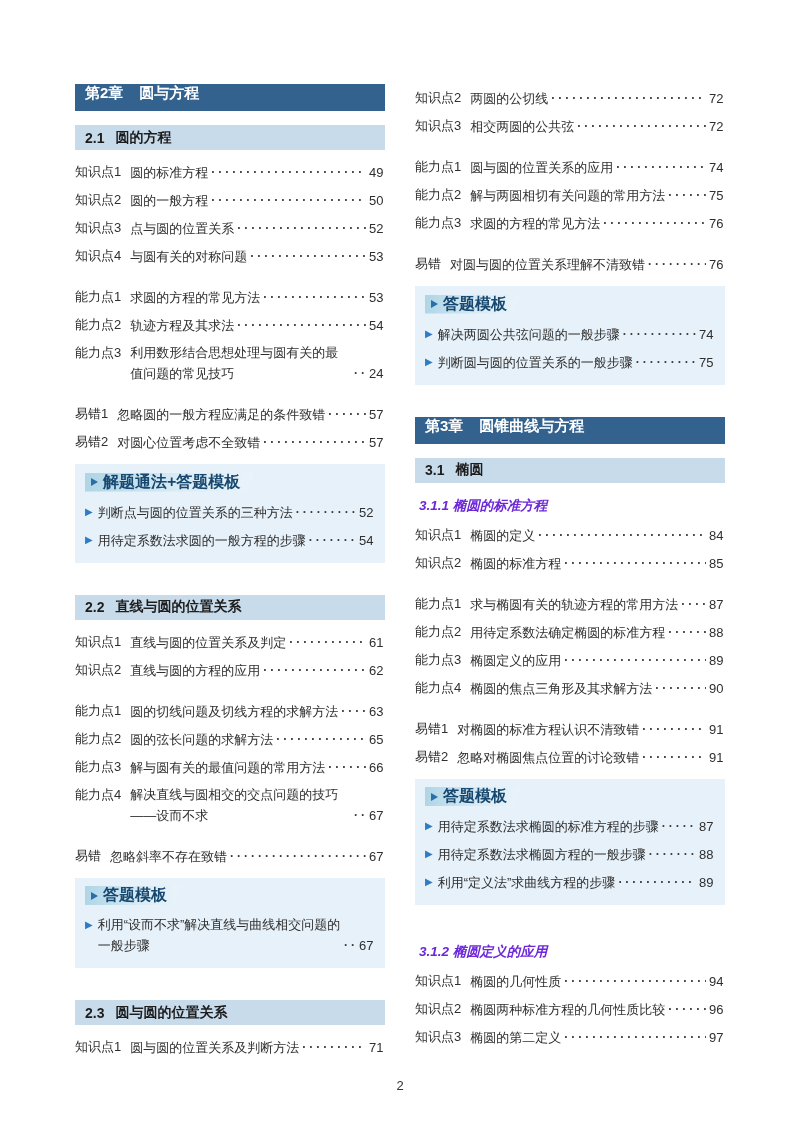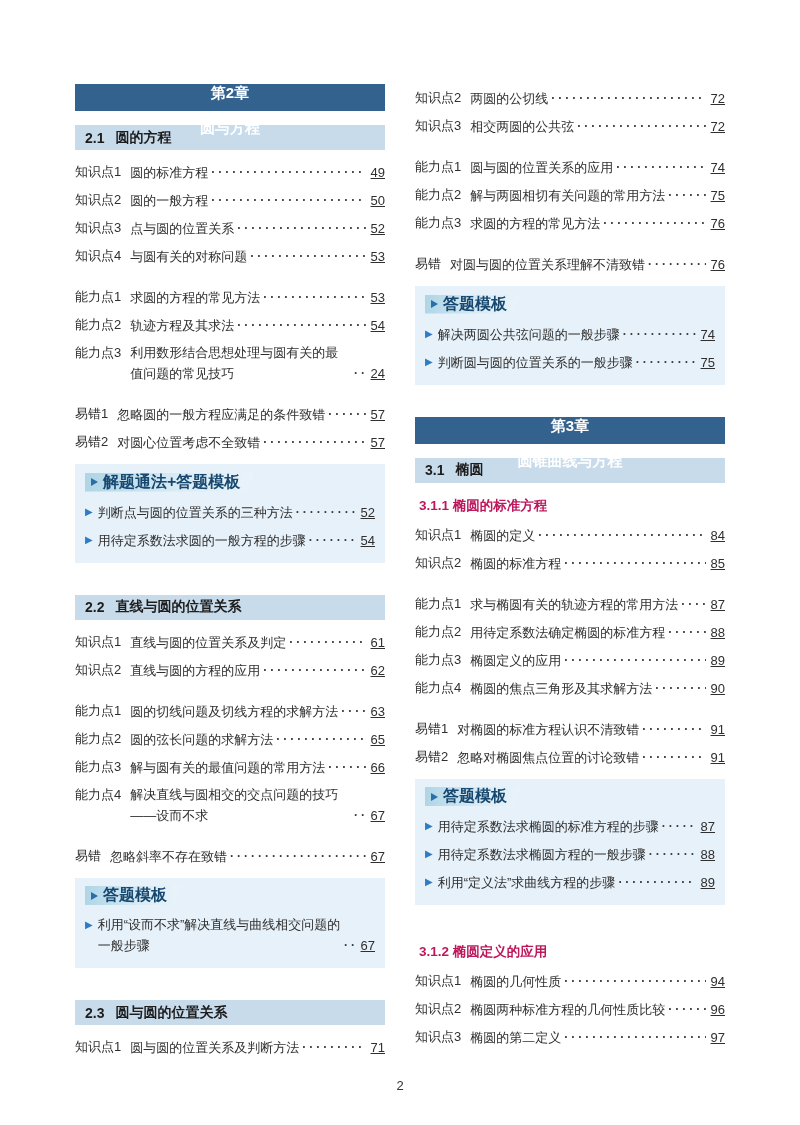--- a/index.html
+++ b/index.html
@@ -19,46 +19,46 @@
   .col { width: 310px; }
 
   
   .chapter-bar {
     background: #33628f;
     color: #ffffff;
     font-weight: bold;
     font-size: 15px;
     height: 27px;
     display: flex;
-    align-items: center;
+    align-items: flex-start;
     gap: 16px;
     padding: 0 10px;
     margin-bottom: 14px;
-    flex-direction: column;
   }
 
   
   .section-bar {
     background: #c8dbeb;
     color: #1d1d1d;
     font-weight: bold;
     font-size: 14px;
     height: 25px;
     display: flex;
     align-items: center;
     gap: 11px;
     padding: 0 10px;
     margin-bottom: 8px;
   }
 
   .subsection {
     font-weight: bold;
     font-size: 13.5px;
-    color: #be185d;
+    color: #6d28d9;
     padding: 6px 0 6px 4px;
+    font-style: italic;
   }
 
   
   .entry, .t-entry {
     display: flex;
     align-items: flex-end;
     font-size: 13px;
     line-height: 21px;
     padding: 3px 0;
     color: #2f2f2f;
@@ -79,23 +79,22 @@
   }
   .dots::before {
     content: "········································································································";
     letter-spacing: 3px;
     font-weight: bold;
     font-size: 12px;
   }
   .page-num {
     white-space: nowrap;
     min-width: 16px;
-    text-align: right;
+    text-align: left;
     color: #2f2f2f;
-    text-decoration: underline;
   }
 
   .gap  { height: 13px; }
   .gap2 { height: 24px; }
 
   
   .template-block {
     background: #e7f1f9;
     padding: 8px 10px 9px 10px;
     margin: 8px 0 8px 0;

